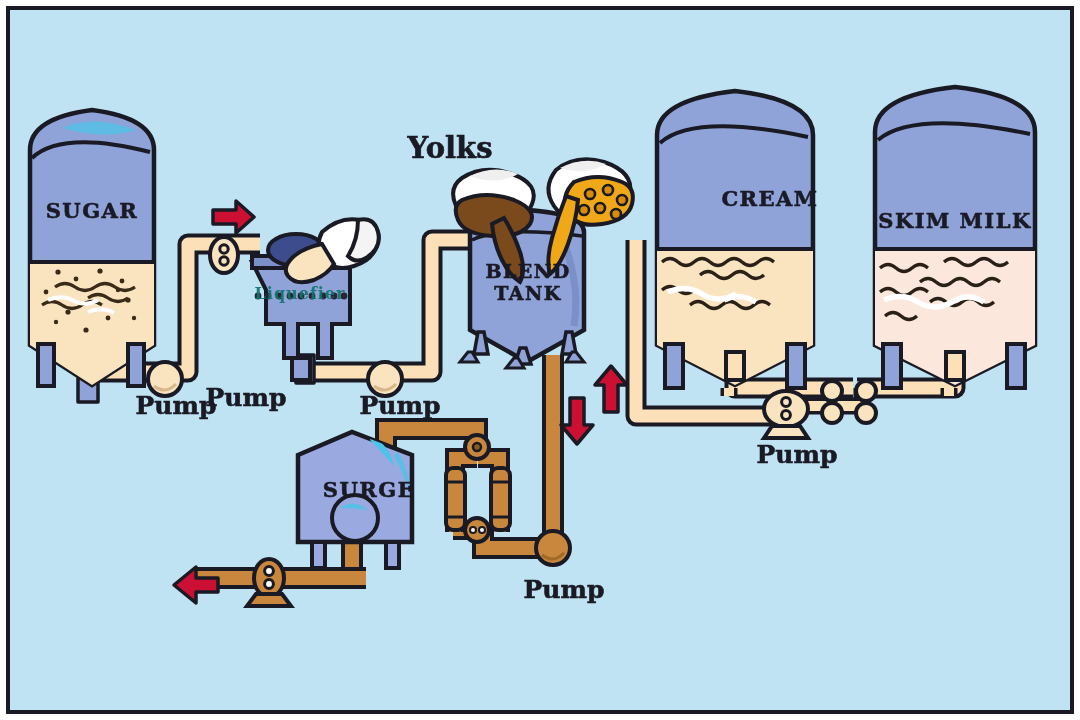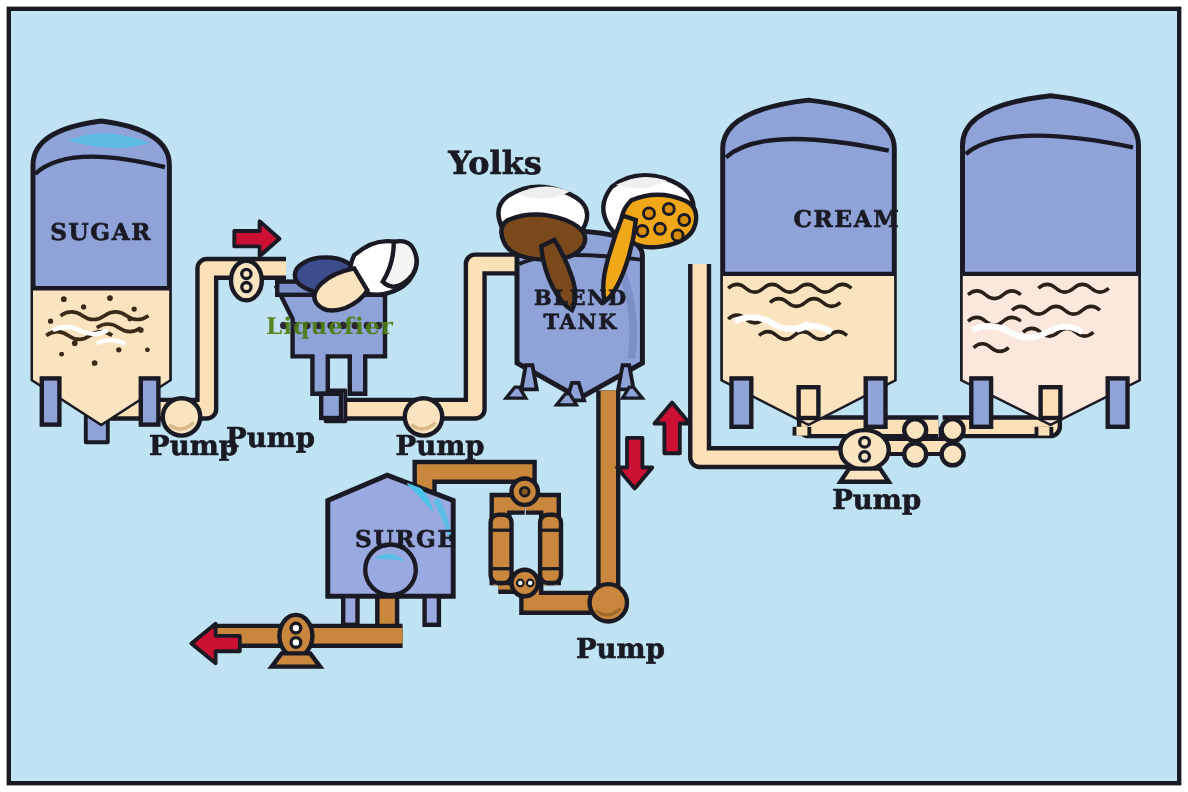--- a/index.html
+++ b/index.html
@@ -355,24 +355,25 @@
 
 
   <div class="lbl ingr center" style="left:450px;top:131px;">Yolks</div>
 
 
   <div class="lbl tanklbl small center" style="left:528px;top:260px;">BLEND</div>
   <div class="lbl tanklbl small center" style="left:528px;top:282px;">TANK</div>
 
   <div class="lbl tanklbl center" style="left:735px;top:186px;margin-left:35px;">CREAM</div>
 
+  <div class="lbl tanklbl center" style="left:955px;top:208px;">SKIM MILK</div>
 
   <div class="lbl tanklbl center" style="left:369px;top:477px;">SURGE</div>
 
   <div class="lbl pumplbl center" style="left:176px;top:391px;">Pump</div>
   <div class="lbl pumplbl center" style="left:400px;top:391px;">Pump</div>
   <div class="lbl pumplbl center" style="left:797px;top:440px;">Pump</div>
   <div class="lbl pumplbl center" style="left:564px;top:575px;">Pump</div>
   <div class="lbl pumplbl center" style="left:246px;top:383px;">Pump</div>
 
-  <div class="lbl center" style="left:300px;top:284px;font-size:21px;color:#4d7c0f;-webkit-text-stroke:0px;letter-spacing:1px;opacity:0.92;">Liquefier</div>
+  <div class="lbl center" style="left:300px;top:284px;font-size:16px;color:#0f766e;-webkit-text-stroke:0px;letter-spacing:1px;opacity:0.92;">Liquefier</div>
 
 </div>
 
 </body></html>

